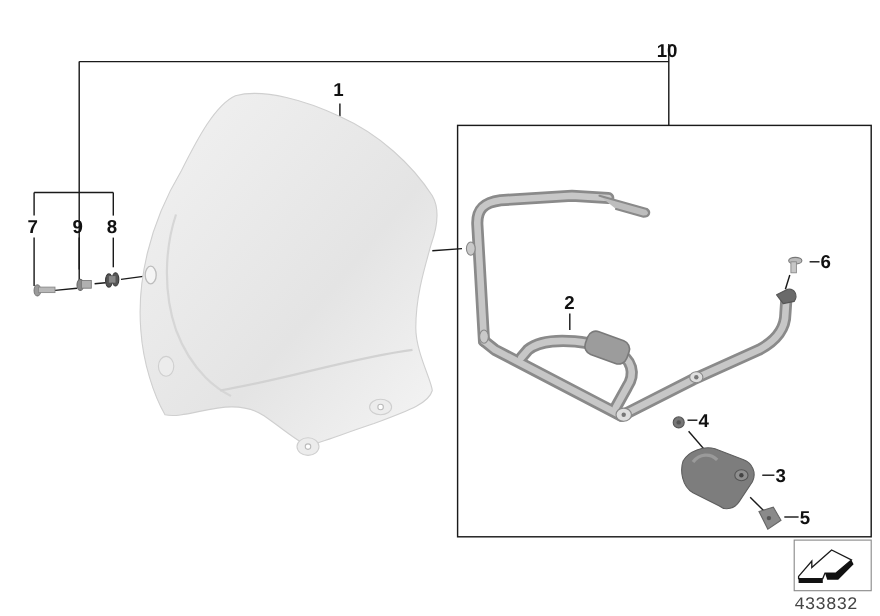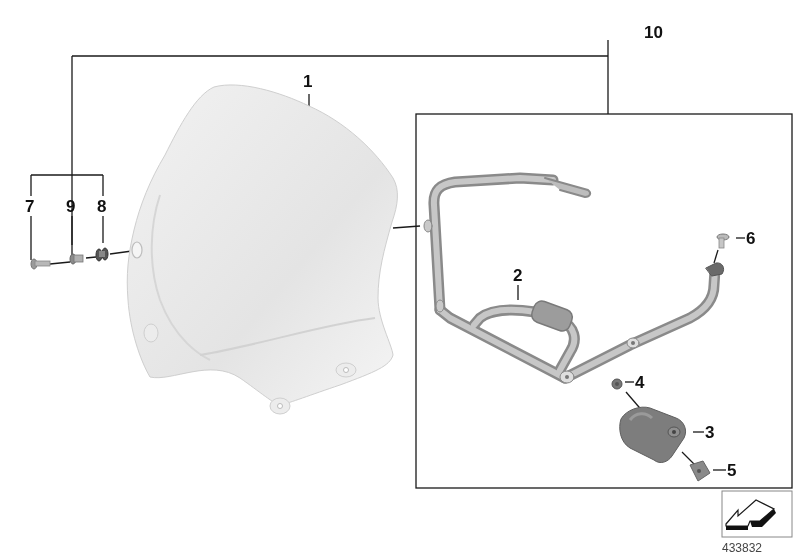--- a/index.html
+++ b/index.html
@@ -1,19 +1,19 @@
 <!DOCTYPE html>
 <html><head>
 <meta charset="utf-8">
 <style>
   html, body { margin:0; padding:0; background:#ffffff; }
   body { width:800px; height:560px; position:relative; overflow:hidden; font-family:"Liberation Sans", sans-serif; }
   #stage { position:absolute; left:0; top:0; width:800px; height:560px; }
   .callout { position:absolute; font-family:"Liberation Sans", sans-serif; font-weight:bold; font-size:17px; color:#111; line-height:1; }
-  .ref-number { position:absolute; left:722px; top:541px; font-size:12px; color:#444; font-family:Liberation Sans, sans-serif; }
+  .ref-number { position:absolute; left:722px; top:541px; font-size:16px; color:#444; font-family:Liberation Mono, monospace; }
 </style>
 </head>
 <body>
 
 <div id="stage">
   <svg width="800" height="560" viewBox="0 0 800 560" xmlns="http://www.w3.org/2000/svg">
     <defs>
       <linearGradient id="shieldGrad" x1="0" y1="0" x2="1" y2="1">
         <stop offset="0" stop-color="#f2f2f2"></stop>
         <stop offset="0.6" stop-color="#e4e4e4"></stop>
@@ -144,16 +144,16 @@
   
   <div class="callout" style="left:303px;top:73px;">1</div>
   <div class="callout" style="left:513px;top:267px;">2</div>
   <div class="callout" style="left:705px;top:424px;">3</div>
   <div class="callout" style="left:635px;top:374px;">4</div>
   <div class="callout" style="left:727px;top:462px;">5</div>
   <div class="callout" style="left:746px;top:230px;">6</div>
   <div class="callout" style="left:25px;top:198px;">7</div>
   <div class="callout" style="left:97px;top:198px;">8</div>
   <div class="callout" style="left:66px;top:198px;">9</div>
-  <div class="callout" style="left:597px;top:24px;margin-left:47px;">10</div>
+  <div class="callout" style="left:597px;top:38px;">10</div>
 
   <div class="ref-number">433832</div>
 </div>
 
 </body></html>

